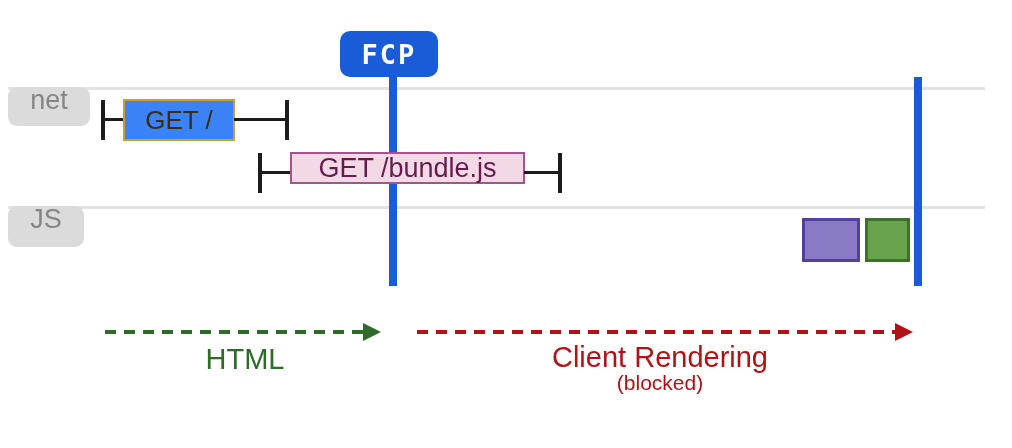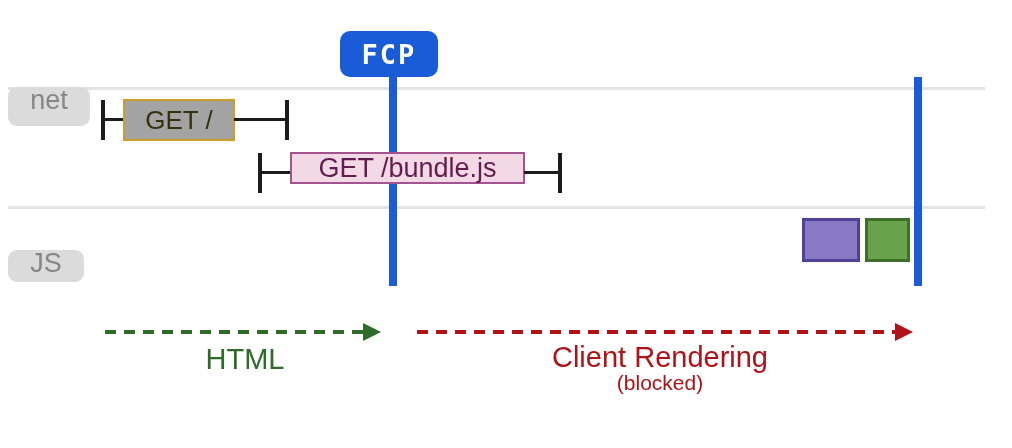--- a/index.html
+++ b/index.html
@@ -10,38 +10,38 @@
   
   .trackline{position:absolute;left:8px;width:977px;height:3px;background:#e3e3e3;}
   .trackline.net{top:87px;}
   .trackline.js{top:206px;}
   
   .rowlabel{
     position:absolute;background:#dbdbdb;border-radius:9px;
     color:#868686;font-size:27px;line-height:1;display:flex;justify-content:center;
   }
   .rowlabel.net{left:8px;top:87px;width:82px;height:39px;}
-  .rowlabel.js{left:8px;top:206px;width:76px;height:32px;margin-top:44px;}
+  .rowlabel.js{left:8px;top:206px;width:76px;height:41px;}
   
   .badge{
     position:absolute;top:31px;height:46px;background:#1a5cd8;border-radius:10px;
     color:#ffffff;font-family:"DejaVu Sans Mono", monospace;font-weight:bold;font-size:27px;
     letter-spacing:2px;display:flex;align-items:center;justify-content:center;
   }
   .badge.fcp{left:340px;width:98px;}
   .badge.tti{left:863px;width:107px;}
   .vline{position:absolute;top:77px;width:8px;height:209px;background:#1a5cd8;}
   .vline.fcp{left:389px;}
   .vline.tti{left:914px;}
   
   .span-box{
     position:absolute;border:2px solid;box-sizing:border-box;
     display:flex;align-items:center;justify-content:center;font-size:26px;
   }
-  .yellow{background:#a3a3a3;border-color:#c9a02d;color:#363011;}
+  .yellow{background:#3b82f6;border-color:#c9a02d;color:#363011;}
   .span-box.getroot{left:123px;top:99px;width:112px;height:42px;}
   .span-box.getbundle{
     left:290px;top:152px;width:235px;height:32px;font-size:27px;
     background:#f2d9e5;border-color:#a3548e;color:#641b4e;
   }
   .span-box.render{left:563px;top:218px;width:237px;height:44px;font-size:28px;}
   .block{position:absolute;top:218px;height:44px;box-sizing:border-box;}
   .block.purple{left:802px;width:58px;background:#8a79c5;border:3px solid #52419b;}
   .block.green{left:865px;width:45px;background:#69a24c;border:3px solid #3e6f2b;}
   

